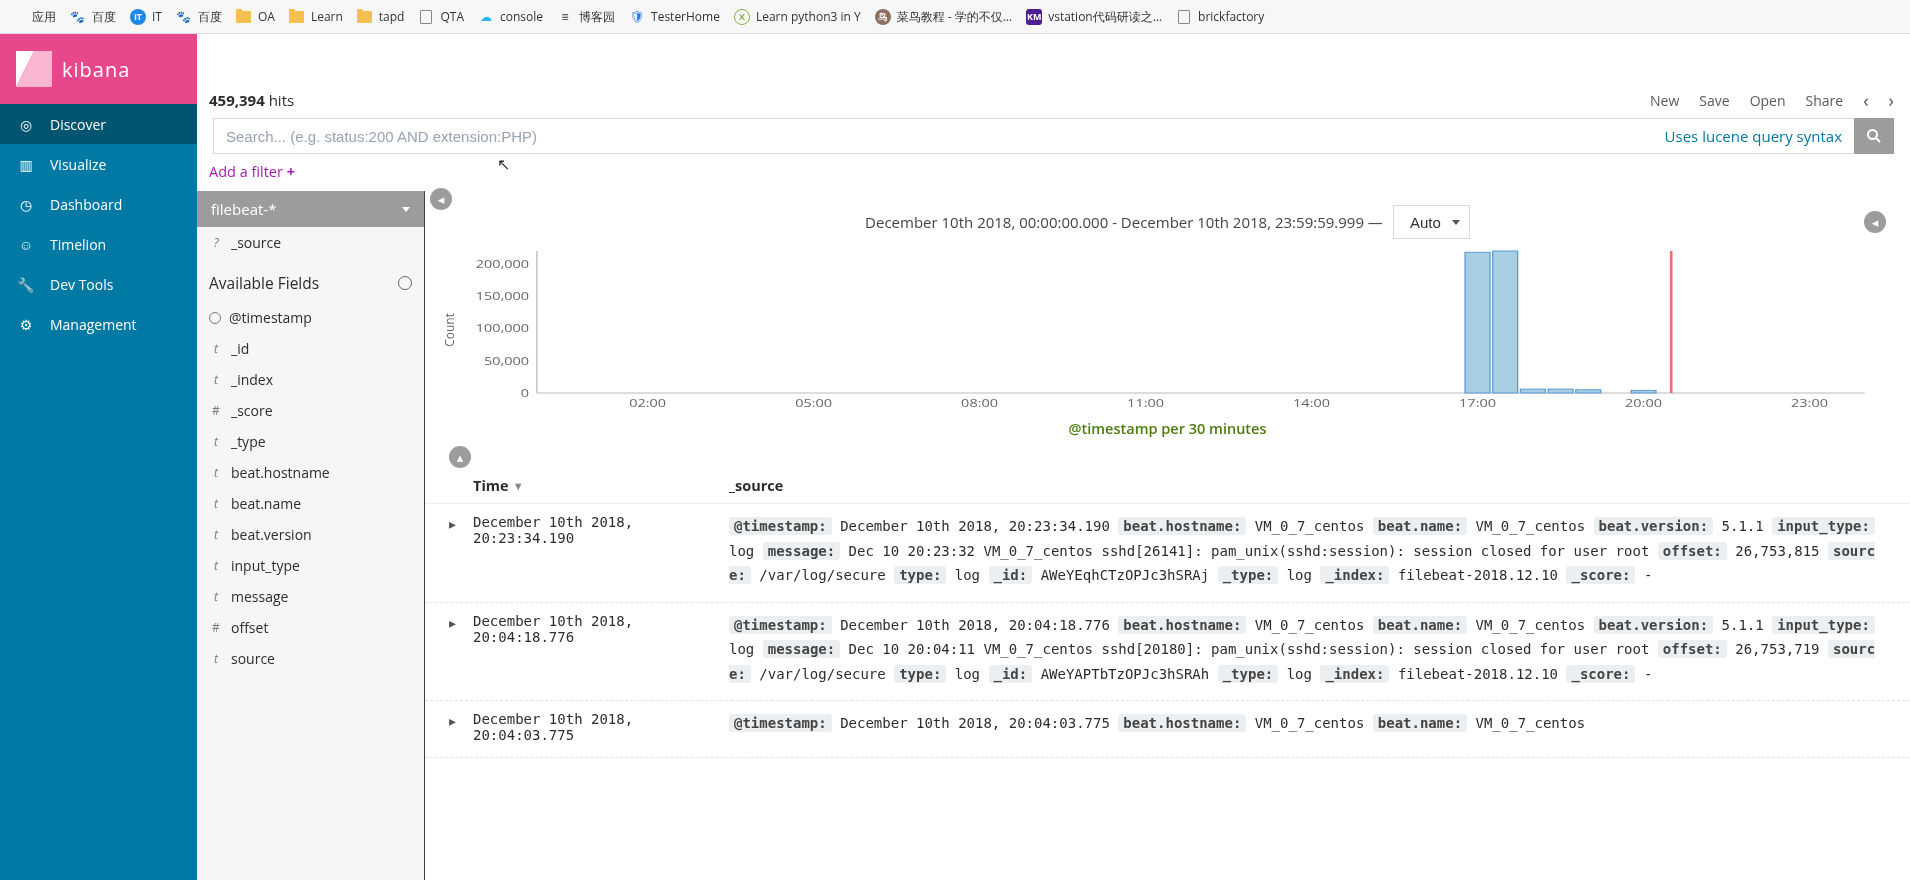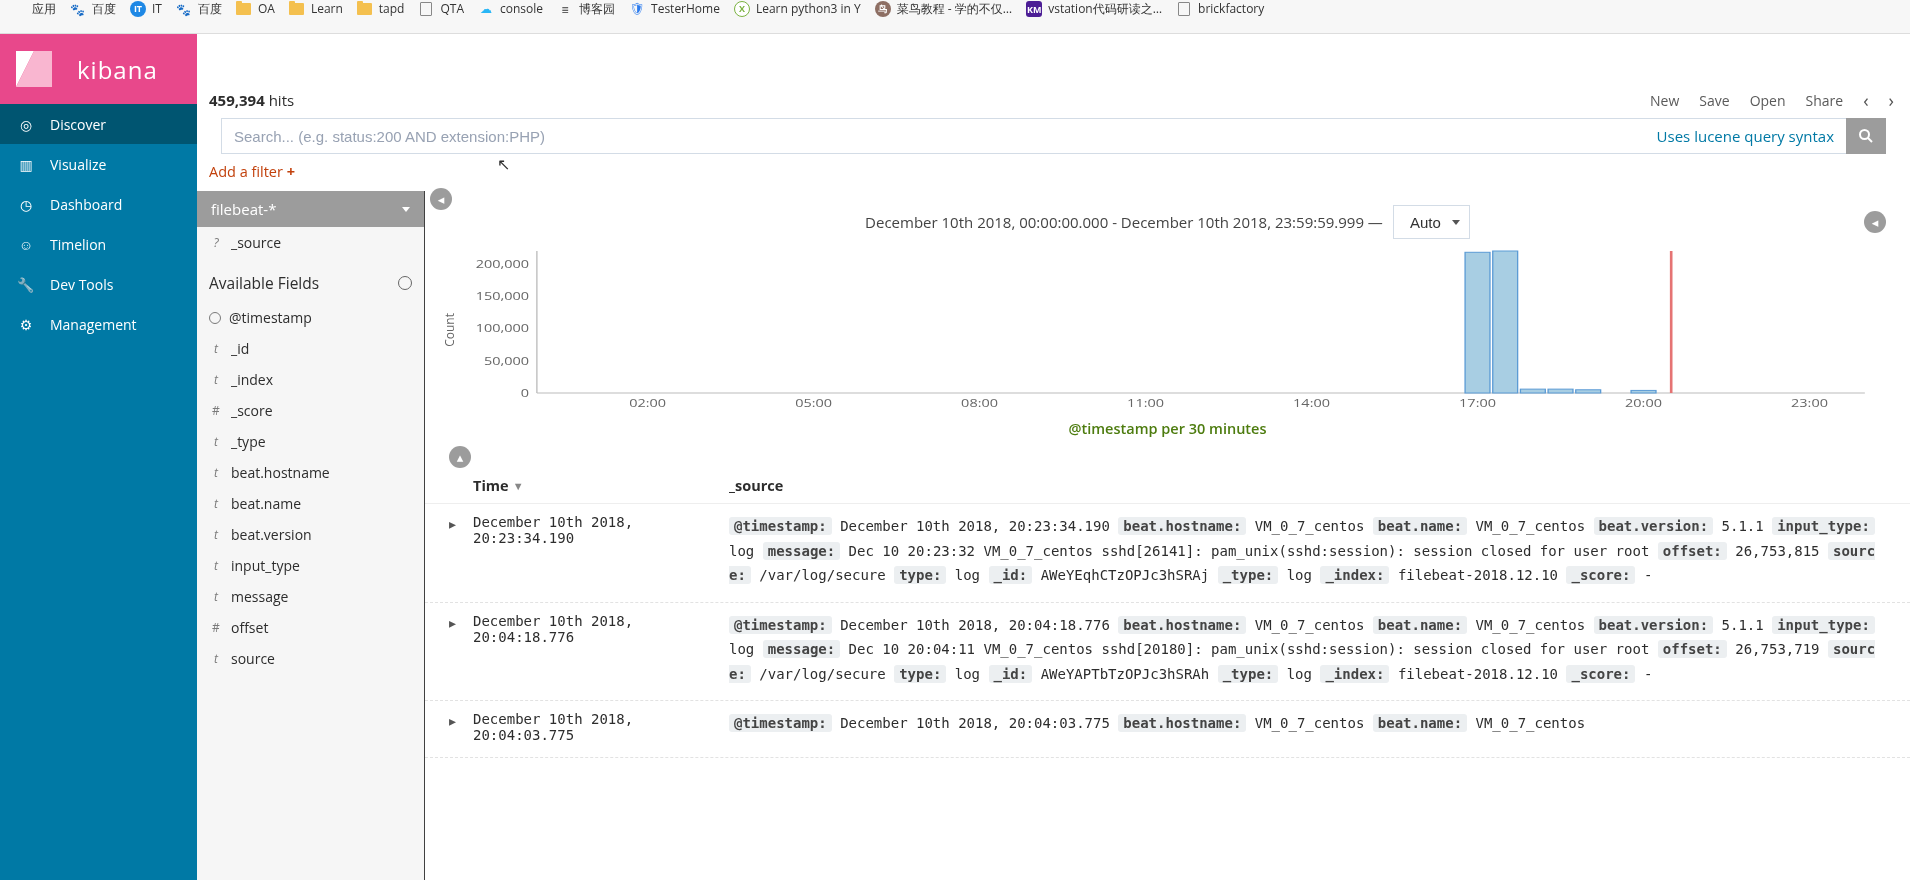--- a/index.html
+++ b/index.html
@@ -1,66 +1,66 @@
 <!DOCTYPE html>
 <html><head>
 <meta charset="utf-8">
 <style>
 * { margin: 0; padding: 0; box-sizing: border-box; }
 body { font-family: "Open Sans", Helvetica, Arial, sans-serif; font-size: 14px; color: #2d2d2d; background: #fff; overflow: hidden; }
 
 
-.bookmarks-bar { height: 34px; background: #f7f7f7; border-bottom: 1px solid #ddd; display: flex; align-items: flex-start; padding: 0 10px; gap: 14px; font-size: 12px; color: #333; }
+.bookmarks-bar { height: 34px; background: #f7f7f7; border-bottom: 1px solid #ddd; display: flex; align-items: center; padding: 0 10px; gap: 14px; font-size: 12px; color: #333; }
 .bookmark { display: flex; align-items: center; gap: 6px; cursor: pointer; white-space: nowrap; }
 .bm-icon { width: 16px; height: 16px; display: inline-flex; align-items: center; justify-content: center; font-size: 12px; }
 .apps-icon { display: grid; grid-template-columns: repeat(3,4px); grid-template-rows: repeat(3,4px); gap: 1px; }
 .apps-icon span:nth-child(1){background:#e53935}.apps-icon span:nth-child(2){background:#fdd835}.apps-icon span:nth-child(3){background:#43a047}
 .apps-icon span:nth-child(4){background:#1e88e5}.apps-icon span:nth-child(5){background:#8e24aa}.apps-icon span:nth-child(6){background:#fb8c00}
 .apps-icon span:nth-child(7){background:#d81b60}.apps-icon span:nth-child(8){background:#00acc1}.apps-icon span:nth-child(9){background:#7cb342}
 .folder-icon { width:15px;height:12px;background:#f4c04f;border-radius:1px;position:relative; }
 .folder-icon::before{content:"";position:absolute;top:-2px;left:0;width:6px;height:3px;background:#f4c04f;border-radius:1px 1px 0 0;}
 .circ { width:16px;height:16px;border-radius:50%;display:inline-flex;align-items:center;justify-content:center;color:#fff;font-size:9px;font-weight:bold; }
 .page-ic{width:12px;height:14px;border:1px solid #888;border-radius:1px;}
 
 
 .frame { display:flex; height: calc(100vh - 34px); }
 .left-rail { width: 197px; background:#fff; display:flex; flex-direction:column; }
 .logo { height: 70px; background:#e8488b; display:flex; align-items:center; padding:0 16px; gap:10px; }
 .logo-mark { width:36px; height:36px; position:relative; }
 .logo-mark::before{content:"";position:absolute;inset:0;background:#fff;clip-path:polygon(0 0,50% 0,0 100%);}
 .logo-mark::after{content:"";position:absolute;inset:0;background:#f9b6d0;clip-path:polygon(50% 0,100% 0,100% 100%,0 100%);}
-.logo-text { color:#fff; font-size:24px; font-weight:400; letter-spacing:1px;margin-left:15px; }
+.logo-text { color:#fff; font-size:20px; font-weight:400; letter-spacing:1px; }
 
 .nav { background:#0079a5; flex:1; }
 .nav-item { display:flex; align-items:center; gap:14px; color:#fff; padding:10px 16px; cursor:pointer; }
 .nav-item.active { background:#005571; }
 .nav-icon { width:20px; height:20px; display:inline-flex; align-items:center; justify-content:center; }
 
 
 .main { flex:1; display:flex; flex-direction:column; min-width:0;margin-top:48px; }
 .topbar { height:36px; display:flex; align-items:center; padding:0 16px 0 12px; border-bottom:0; }
 .hits { font-size:15px; }
 .hits b { font-weight:700; }
 .top-actions { margin-left:auto; display:flex; align-items:center; gap:20px; color:#5a5a5a; }
 .top-act { cursor:pointer; }
 .chev { font-size:18px; color:#555; cursor:pointer; }
 .timerange { display:flex; align-items:center; gap:8px; color:#2d2d2d; font-size:15px; }
 .clock-icon { width:15px;height:15px;border:2px solid #555;border-radius:50%;position:relative; }
 .clock-icon::before{content:"";position:absolute;left:5px;top:1px;width:1.5px;height:5px;background:#555;}
 .clock-icon::after{content:"";position:absolute;left:5px;top:5px;width:4px;height:1.5px;background:#555;}
 
-.search-row { display:flex; padding:0 24px 8px; gap:0; }
+.search-row { display:flex; padding:0 16px 8px; gap:0; }
 .search-input { flex:1; height:36px; border:1px solid #d3dce6; border-right:0; padding:0 12px; font-size:15px; color:#333; }
 .search-input::placeholder{color:#98a2b3;}
 .lucene-hint { position:absolute; right:52px; color:#0079a5; pointer-events:none; font-size:15px; }
 .search-wrap { position:relative; flex:1; display:flex; align-items:center; }
 .search-btn { width:40px; height:36px; background:#9c9c9c; color:#fff; display:flex; align-items:center; justify-content:center; cursor:pointer; }
 
 .filter-row { padding:0 12px 10px; }
-.add-filter { color:#c2410c; cursor:pointer; font-size:14.5px; }
+.add-filter { color:#a21caf; cursor:pointer; font-size:14.5px; }
 .plus-badge { font-weight:bold; }
 
 .body { flex:1; display:flex; min-height:0; }
 
 
 .fields { width:228px; background:#f6f6f6; border-right:1px solid #404040; display:flex; flex-direction:column; }
 .index-sel { background:#9c9c9c; color:#fff; height:36px; display:flex; align-items:center; padding:0 14px; justify-content:space-between; cursor:pointer; font-size:15px; }
 .caret-dn { width:0;height:0;border-left:4px solid transparent;border-right:4px solid transparent;border-top:5px solid #fff; }
 
 .fsection-title { padding:14px 12px 8px; font-size:15.5px; color:#2d2d2d; display:flex; align-items:center; justify-content:space-between; }

